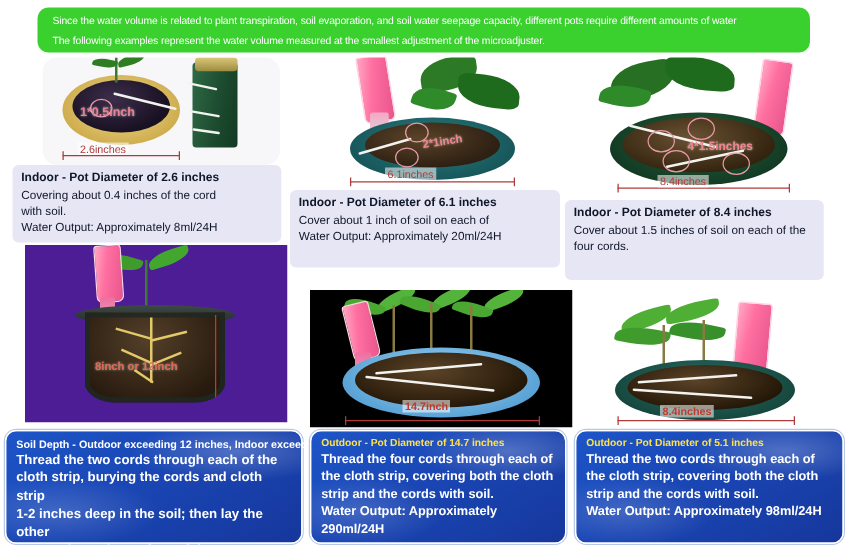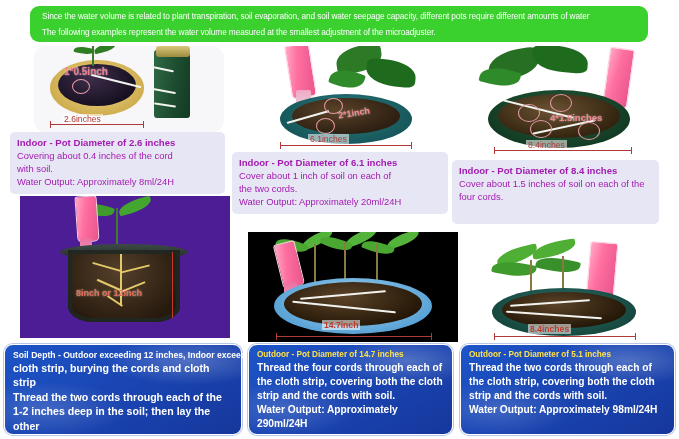--- a/index.html
+++ b/index.html
@@ -26,21 +26,21 @@
 
   
   .tl-card{
     position:absolute;left:34px;top:46px;width:190px;height:86px;
     background:#f7f6f8;border-radius:12px;
   }
 
   
   .cap{
     position:absolute;background:#e7e6f5;border-radius:5px;
-    box-sizing:border-box;padding:4px 6px 20px 7px;color:#a21caf;
+    box-sizing:border-box;padding:4px 6px 20px 7px;color:#0f172a;
   }
   .cap .hd{font-weight:bold;font-size:9.6px;line-height:13px;white-space:nowrap;}
   .cap .bd{font-size:9.4px;line-height:13.2px;}
 
   
   .blue{
     position:absolute;border-radius:9px;box-sizing:border-box;
     background:
       radial-gradient(ellipse 60% 45% at 78% 18%, rgba(255,255,255,.24), rgba(255,255,255,0) 60%),
       radial-gradient(ellipse 55% 50% at 18% 72%, rgba(255,255,255,.17), rgba(255,255,255,0) 62%),
@@ -103,21 +103,21 @@
                   background:radial-gradient(ellipse at 50% 45%,#efd98c,#cdab4c 75%);"></div>
       <div class="soil" style="left:24px;top:18px;width:78px;height:42px;
                   background:radial-gradient(ellipse at 42% 34%,#3d2d4a,#171021 72%);"></div>
       <div class="cordline" style="left:56px;top:34px;width:52px;height:2px;transform:rotate(14deg);"></div>
       <div class="ring" style="left:38px;top:33px;width:16px;height:13px;"></div>
 
       <div style="position:absolute;left:58px;top:0px;width:1.5px;height:20px;background:#3f7a2e;"></div>
       <div class="leaf" style="left:60px;top:-2px;width:22px;height:8px;transform:rotate(-12deg);"></div>
       <div class="leaf" style="left:40px;top:1px;width:20px;height:7px;transform:rotate(12deg);"></div>
 
-      <div class="inlbl" style="left:30px;top:20px;font-size:10px;color:#ef7f90;">1*0.5inch</div>
+      <div class="inlbl" style="left:30px;top:39px;font-size:10px;color:#ef7f90;">1*0.5inch</div>
       <div class="meas" style="left:16px;top:78px;width:94px;"></div>
       <div class="meas-lbl" style="left:28px;top:68px;">2.6inches</div>
     </div>
   </div>
 
   <div class="cap" style="left:10px;top:132px;width:215px;height:62px;">
     <div class="hd">Indoor - Pot Diameter of 2.6 inches</div>
     <div class="bd">Covering about 0.4 inches of the cord</div>
     <div class="bd">with soil.</div>
     <div class="bd">Water Output: Approximately 8ml/24H</div>
@@ -145,21 +145,20 @@
       <div class="ring" style="left:60px;top:72px;width:17px;height:14px;"></div>
       <div class="inlbl" style="left:82px;top:62px;transform:rotate(-9deg);">2*1inch</div>
       <div class="meas" style="left:24px;top:99px;width:132px;"></div>
       <div class="meas-lbl" style="left:52px;top:88px;">6.1inches</div>
     </div>
   </div>
 
   <div class="cap" style="left:232px;top:152px;width:216px;height:62px;">
     <div class="hd">Indoor - Pot Diameter of 6.1 inches</div>
     <div class="bd">Cover about 1 inch of soil on each of</div>
-    <div class="bd">the two cords.</div>
     <div class="bd">Water Output: Approximately 20ml/24H</div>
   </div>
 
   <div class="photo" style="left:466px;top:46px;width:200px;height:110px;">
     <div class="ph-inner" style="background:#ffffff;">
       <div class="leaf" style="left:22px;top:4px;width:52px;height:28px;border-radius:60% 20% 60% 20%;
                   background:#276f22;transform:rotate(-10deg);"></div>
       <div class="leaf" style="left:66px;top:0px;width:56px;height:26px;border-radius:20% 60% 20% 60%;
                   background:#1f6b1d;transform:rotate(4deg);"></div>
       <div class="leaf" style="left:14px;top:22px;width:40px;height:18px;background:#2f8a2a;
@@ -215,22 +214,22 @@
       <div style="position:absolute;left:100px;top:90px;width:26px;height:2px;background:#e3c96a;transform:rotate(-22deg);"></div>
       <div style="position:absolute;left:86px;top:104px;width:18px;height:2px;background:#e3c96a;transform:rotate(34deg);"></div>
 
       <div style="position:absolute;left:152px;top:56px;width:1px;height:66px;background:#c0392b;"></div>
       <div class="inlbl" style="left:56px;top:92px;color:#e06a54;font-size:9px;">8inch or 12inch</div>
     </div>
   </div>
 
   <div class="blue" style="left:4px;top:344px;width:238px;height:91px;">
     <div class="hd white">Soil Depth - Outdoor exceeding 12 inches, Indoor exceeding 8 inches</div>
+    <div class="bd">Thread the two cords through each of the</div>
     <div class="bd">cloth strip, burying the cords and cloth strip</div>
-    <div class="bd">Thread the two cords through each of the</div>
     <div class="bd">1-2 inches deep in the soil; then lay the other</div>
     <div class="bd">two cords on the surface of the pot, covering</div>
 
   </div>
 
   <div class="photo" style="left:248px;top:232px;width:210px;height:110px;">
     <div class="ph-inner" style="background:#000000;">
 
       <div class="leaf" style="left:52px;top:2px;width:34px;height:11px;transform:rotate(-22deg);background:#53b33a;"></div>
       <div class="leaf" style="left:28px;top:8px;width:32px;height:11px;transform:rotate(20deg);background:#4aa832;"></div>

